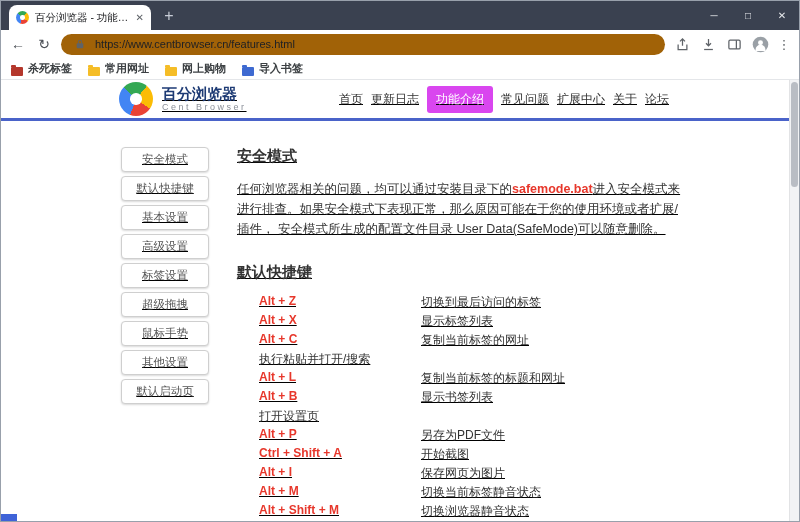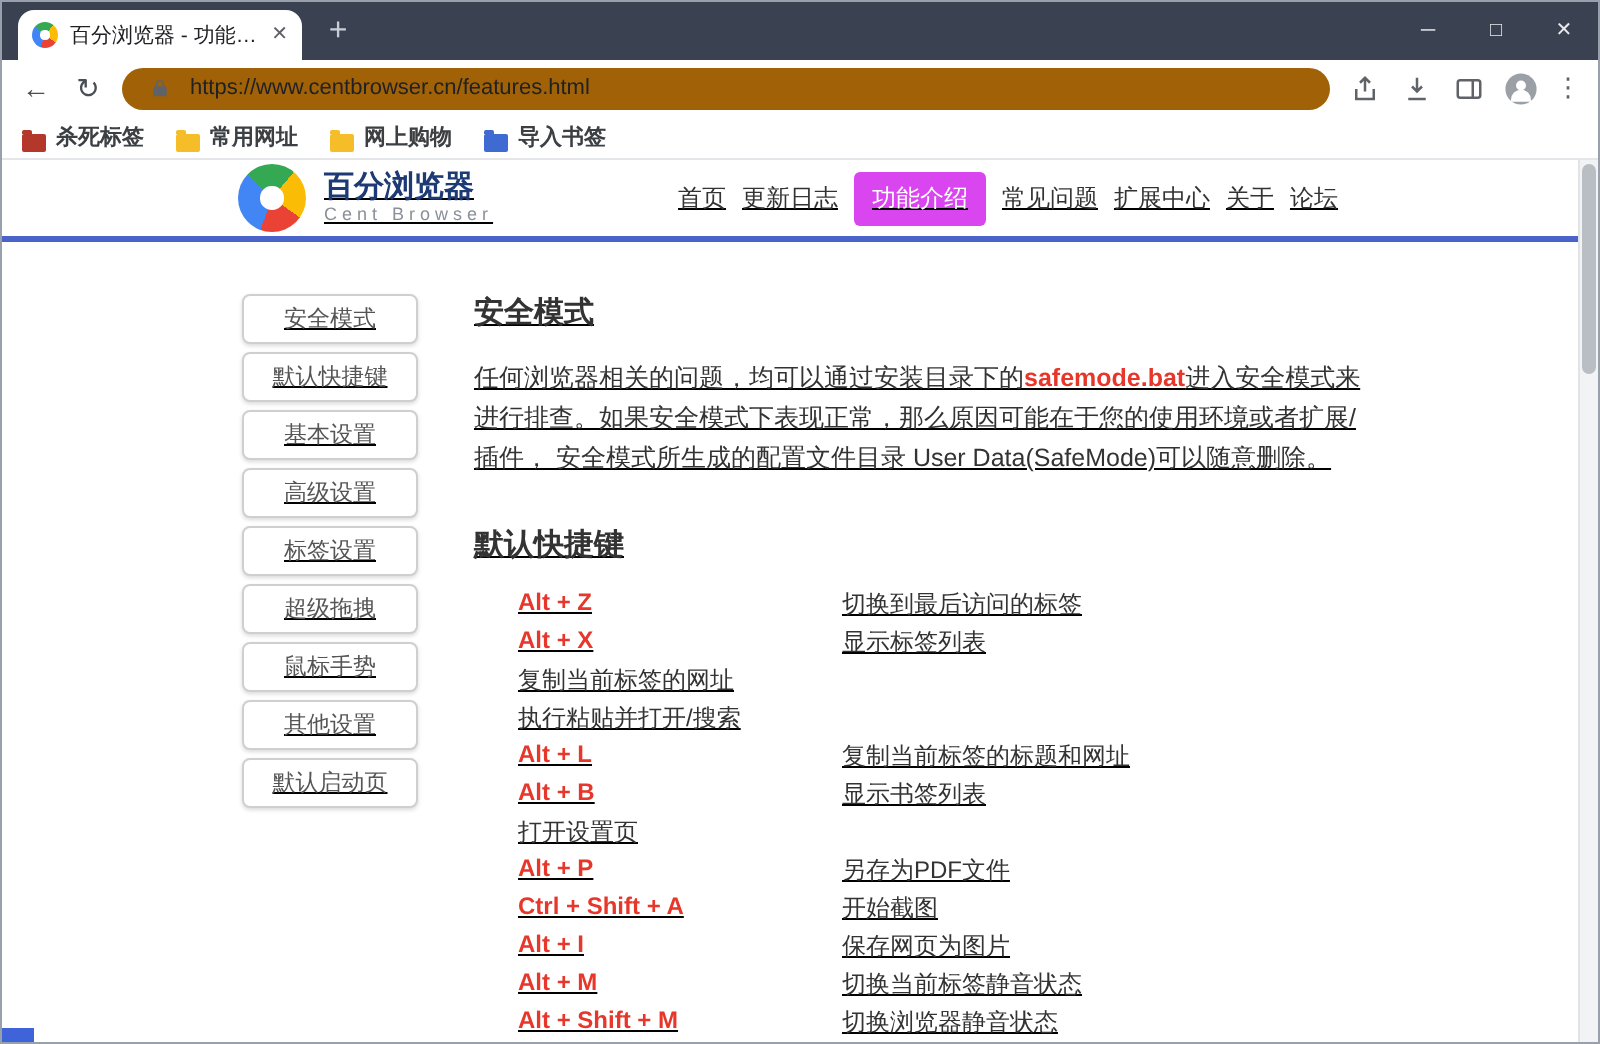--- a/index.html
+++ b/index.html
@@ -179,20 +179,21 @@
 
         <div class="srow">
             <span class="skey">Alt + Z</span>
             <span class="sdesc">切换到最后访问的标签</span>
           </div>
         <div class="srow">
             <span class="skey">Alt + X</span>
             <span class="sdesc">显示标签列表</span>
           </div>
         <div class="srow">
+            <span class="skey">Alt + C</span>
             <span class="sdesc">复制当前标签的网址</span>
           </div>
         <div class="srow">
             <span class="sdesc">执行粘贴并打开/搜索</span>
           </div>
         <div class="srow">
             <span class="skey">Alt + L</span>
             <span class="sdesc">复制当前标签的标题和网址</span>
           </div>
         <div class="srow">

